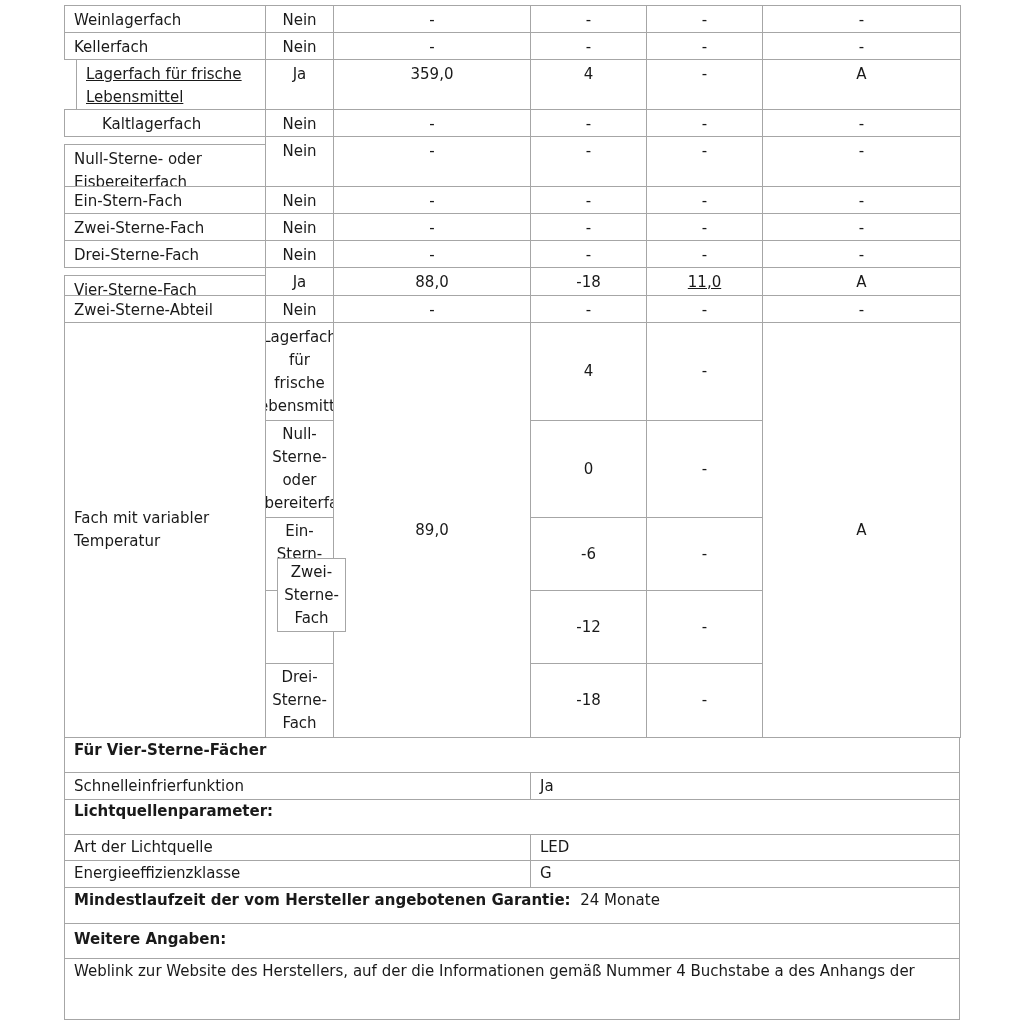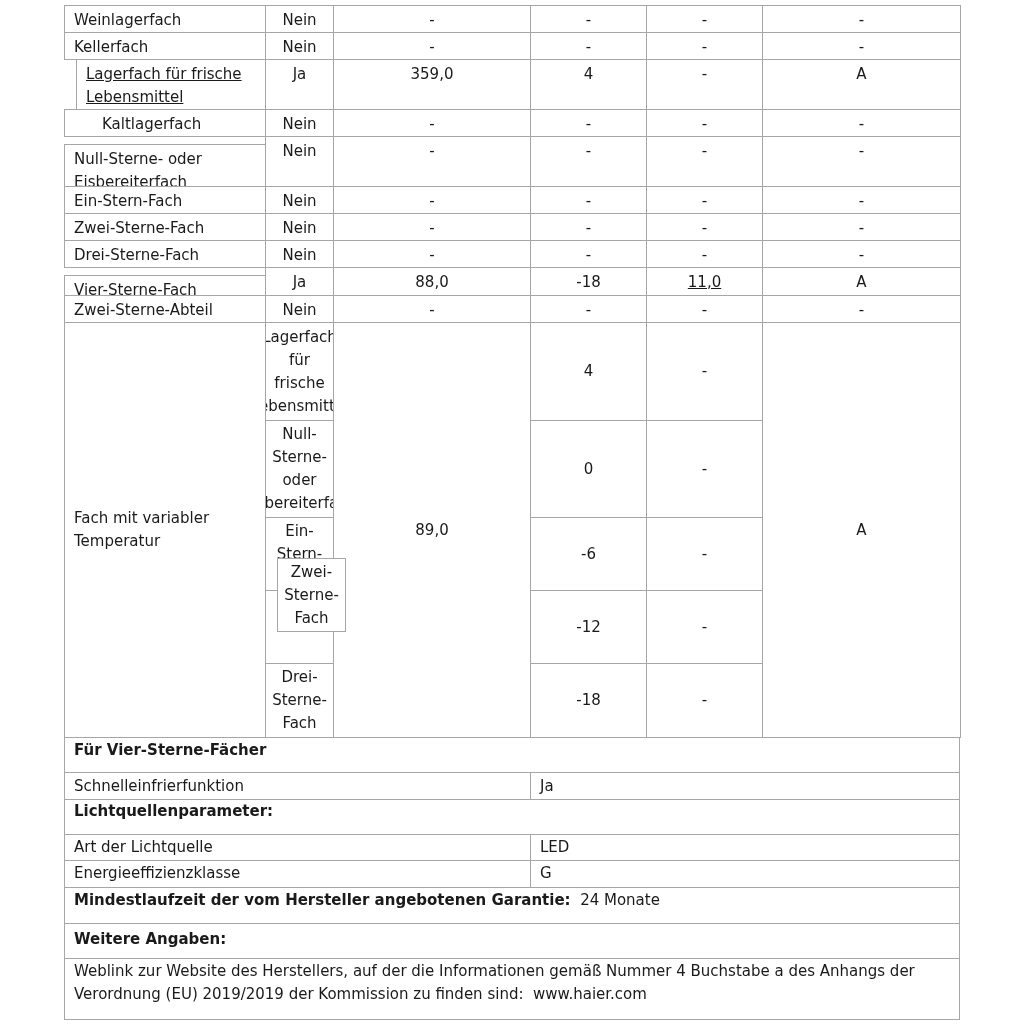--- a/index.html
+++ b/index.html
@@ -127,14 +127,13 @@
 <div class="c l" style="left:530px;top:834px;width:430px;height:27px;padding-top:1px;">LED</div>
 <div class="c l" style="left:64px;top:860px;width:467px;height:28px;padding-top:1px;">Energieeffizienzklasse</div>
 <div class="c l" style="left:530px;top:860px;width:430px;height:28px;padding-top:1px;">G</div>
 <div class="c l" style="left:64px;top:887px;width:896px;height:37px;padding-top:1px;">
   <span class="b">Mindestlaufzeit der vom Hersteller angebotenen Garantie:</span>&nbsp;
   <span>24 Monate</span>
 </div>
 <div class="c l b" style="left:64px;top:923px;width:896px;height:36px;padding-top:4px;">Weitere Angaben:</div>
 <div class="c l" style="left:64px;top:958px;width:896px;height:62px;padding-top:1px;">
   <div>Weblink zur Website des Herstellers, auf der die Informationen gemäß Nummer 4 Buchstabe a des Anhangs der</div>
-  <div><span>Verordnung (EU) 2019/2019 der Kommission zu finden sind:</span>&nbsp;&nbsp;<span>www.haier.com</span></div>
 </div>
 
 </body></html>

